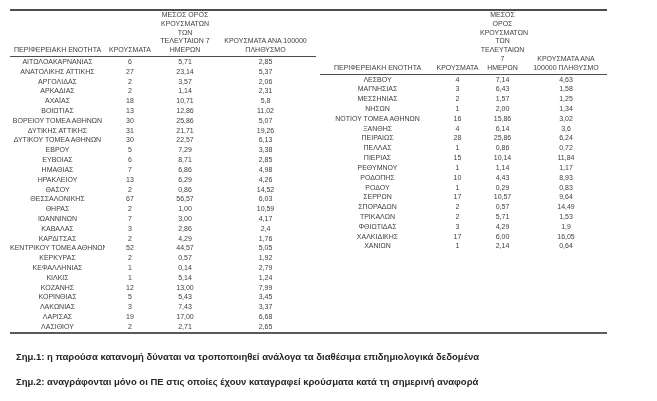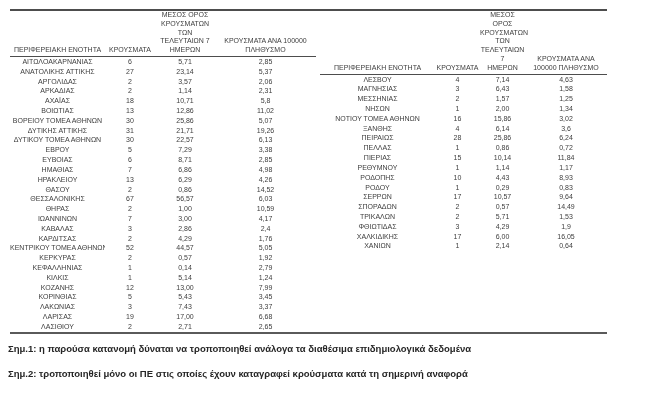--- a/index.html
+++ b/index.html
@@ -46,21 +46,21 @@
     text-align: center;
     height: 9.82px;
     line-height: 9.82px;
     padding: 0;
     white-space: nowrap;
     overflow: hidden;
   }
   .footnote {
     position: absolute;
     left: 8px;
-    margin: 0;
+    margin: 8px;
     font-size: 9.5px;
     font-weight: bold;
     color: #262626;
     white-space: nowrap;
   }
   .footnote-1 { top: 343px; }
   .footnote-2 { top: 368px; }
 </style>
 </head>
 <body>
@@ -383,13 +383,13 @@
           <td>ΧΑΝΙΩΝ</td>
           <td>1</td>
           <td>2,14</td>
           <td>0,64</td>
         </tr>
       </tbody>
   </table>
 </div>
 
 <p class="footnote footnote-1">Σημ.1: η παρούσα κατανομή δύναται να τροποποιηθεί ανάλογα τα διαθέσιμα επιδημιολογικά δεδομένα</p>
-<p class="footnote footnote-2">Σημ.2: τροποποιηθεί μόνο οι ΠΕ στις οποίες έχουν καταγραφεί κρούσματα κατά τη σημερινή αναφορά</p>
+<p class="footnote footnote-2">Σημ.2: αναγράφονται μόνο οι ΠΕ στις οποίες έχουν καταγραφεί κρούσματα κατά τη σημερινή αναφορά</p>
 
 </body></html>

